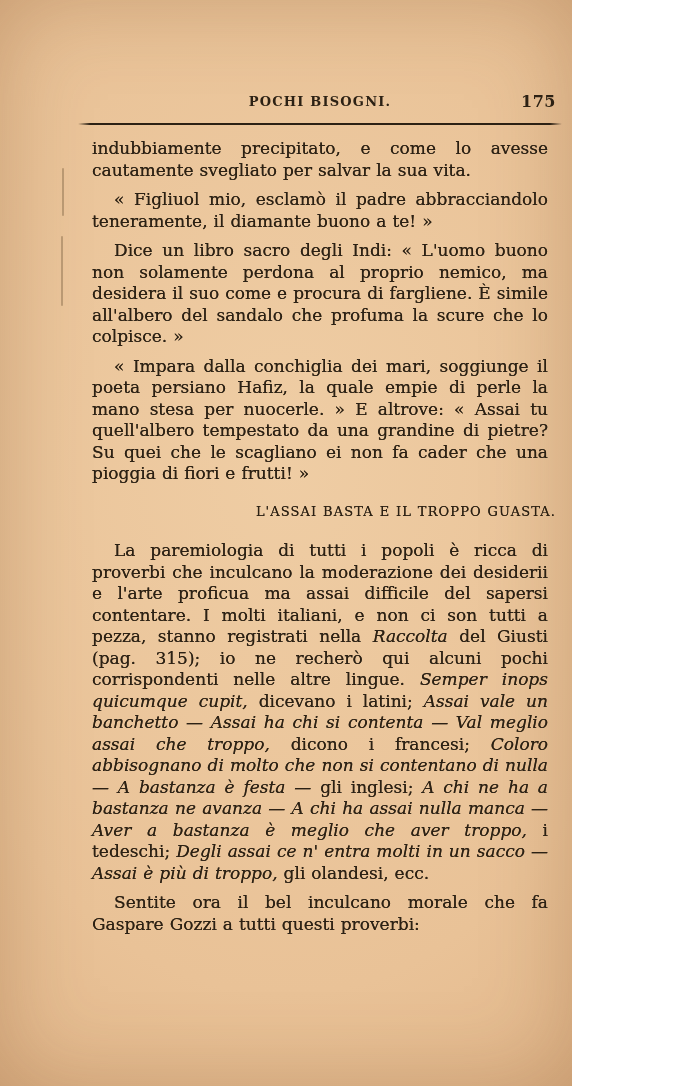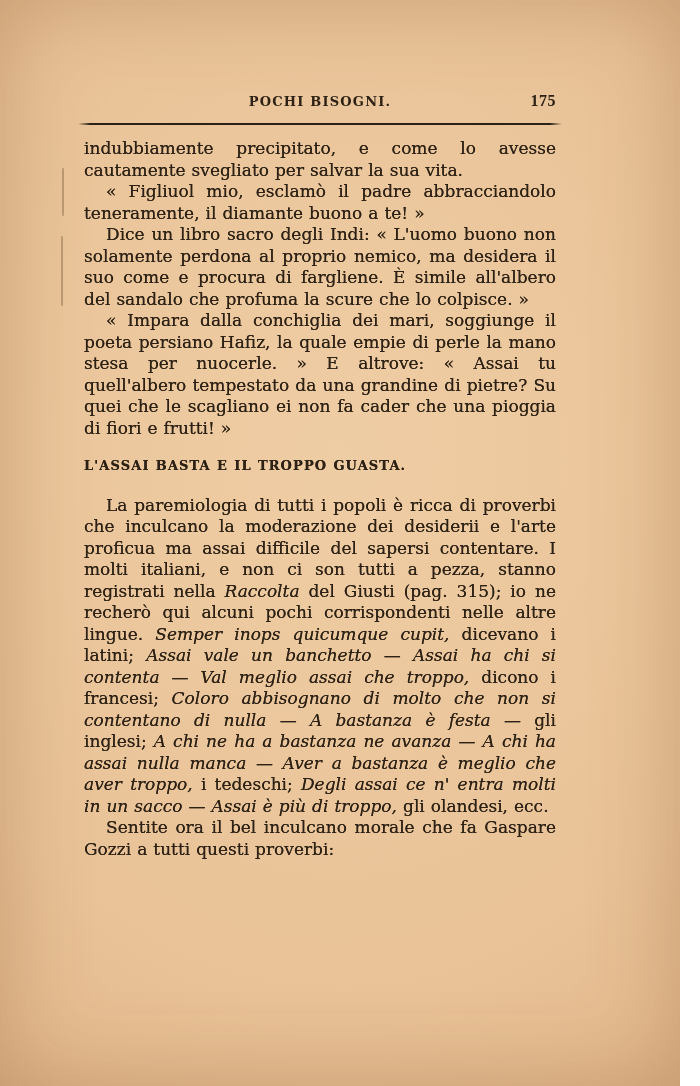--- a/index.html
+++ b/index.html
@@ -7,21 +7,21 @@
     padding: 0;
   }
   body {
     width: 700px;
     height: 1086px;
     overflow: hidden;
     font-family: "DejaVu Serif", "Liberation Serif", serif;
   }
   .page {
     position: relative;
-    width: 680px;
+    width: 572px;
     height: 1086px;
     background:
       radial-gradient(120% 90% at 50% 42%, var(--paper, #efcda4) 0%, #e9c297 55%, #dcae81 100%);
     box-shadow: inset 0 0 90px rgba(120, 70, 30, 0.28);
     color: var(--ink, #2c2114);
     overflow: hidden;
   }
   .content {
     position: absolute;
     left: 84px;
@@ -41,52 +41,51 @@
     font-weight: bold;
     letter-spacing: 1.2px;
   }
   .page-number {
     position: absolute;
     right: 0;
     top: -2px;
     font-size: 16px;
     font-weight: bold;
     letter-spacing: 0.5px;
-    font-family: Liberation Serif, serif;
   }
   .header-rule {
     margin: 9px 0 0 -6px;
     width: calc(100% + 12px);
     height: 2.4px;
     background: linear-gradient(90deg,
       rgba(44,33,20,0) 0%, rgba(44,33,20,1) 2.5%,
       rgba(44,33,20,1) 97.5%, rgba(44,33,20,0) 100%);
     border-radius: 2px;
   }
   .body-text {
     margin-top: 13px;
     font-size: 17px;
     line-height: 21.5px;
     text-align: justify;
     word-spacing: 0.6px;
     text-shadow: 0 0 0.45px rgba(44, 33, 20, 0.85);
   }
   .para {
-    margin: 0;
+    margin: 8px;
   }
   .para.indent {
     text-indent: 22px;
   }
   .it {
     font-style: italic;
   }
   .section-heading {
-    text-align: left;
+    text-align: right;
     font-size: 13px;
-    font-weight: bold;
+    font-weight: normal;
     letter-spacing: 1.1px;
     margin: 16px 0 18px 0;
     text-indent: 0;
   }
   .margin-artifact {
     position: absolute;
     width: 1.5px;
     background: rgba(70, 45, 20, 0.28);
     border-radius: 1px;
   }

